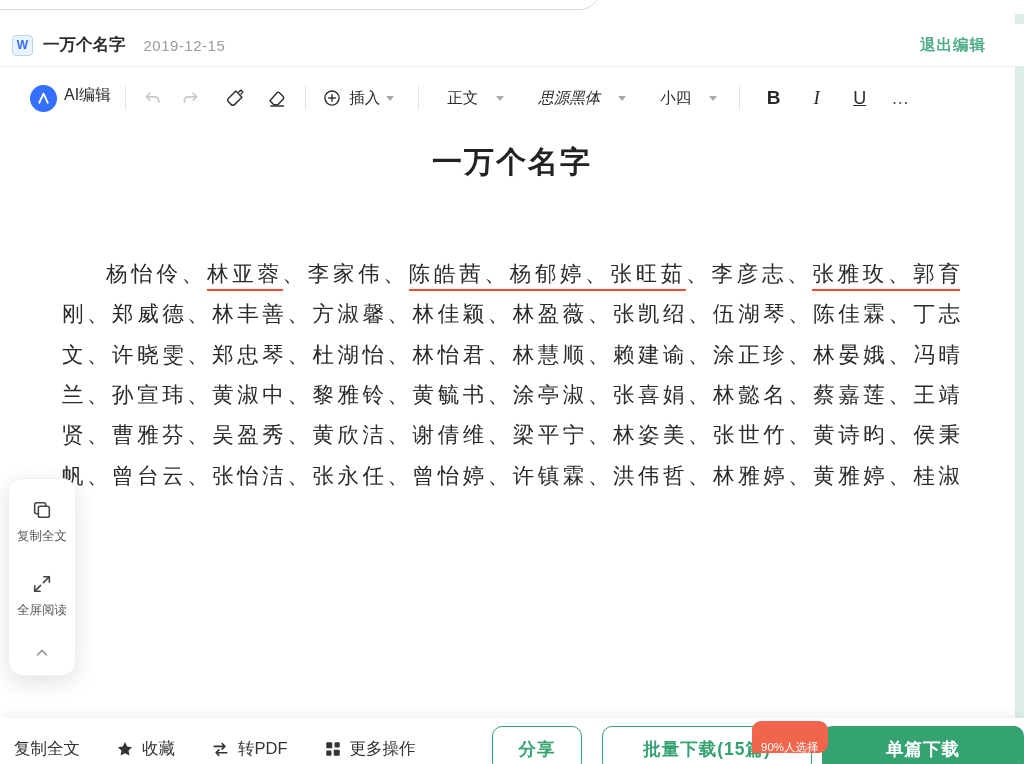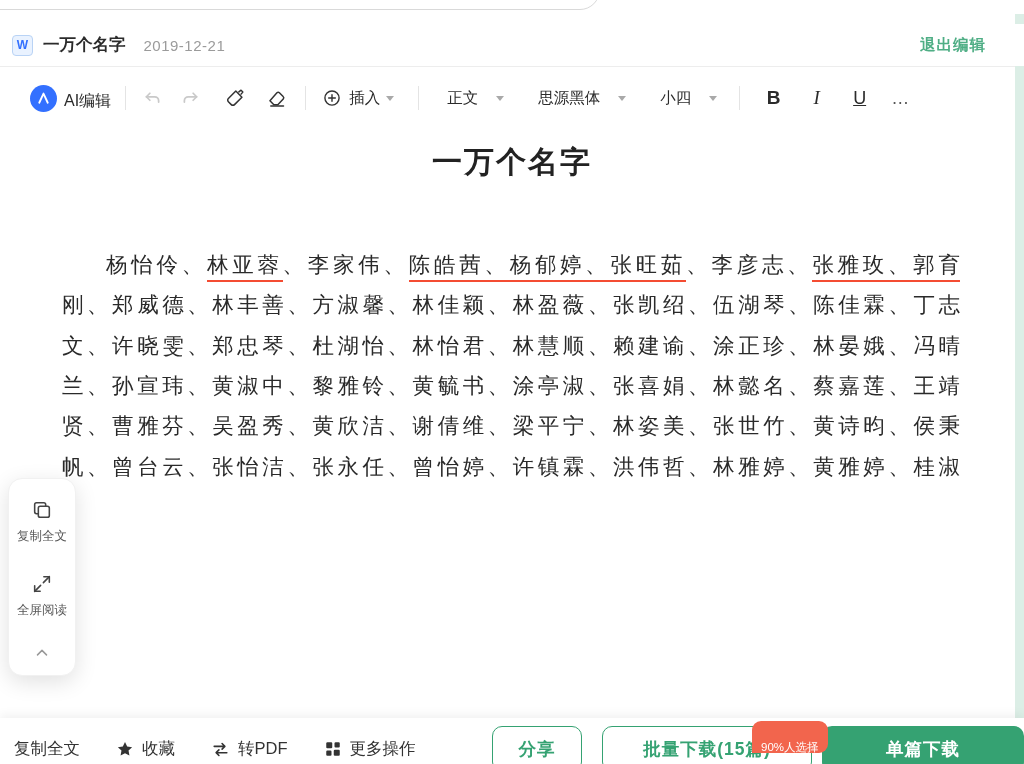--- a/index.html
+++ b/index.html
@@ -19,36 +19,36 @@
   .doc-badge { width:21px; height:21px; border:1px solid #b9d3f5; background:#e9f2ff; border-radius:4px;
     color:#3370ff; font-size:12px; font-weight:700; display:flex; align-items:center; justify-content:center; margin-right:10px; }
   .header-title { font-size:16.5px; font-weight:600; color:#2b2b2b; margin-right:18px; }
   .header-date { font-size:15px; color:#9b9b9b; letter-spacing:.5px; }
   .exit-edit { margin-left:auto; font-size:15.5px; color:#4fae85; font-weight:600; cursor:pointer; letter-spacing:1px; }
   .header-divider { position:absolute; left:0; top:66px; width:1024px; height:1px; background:#ededed; }
 
   
   .toolbar { position:absolute; left:30px; top:74px; height:48px; display:flex; align-items:center; z-index:5; }
   .tb-divider { width:1px; height:24px; background:#e4e4e4; }
-  .ai-group { display:flex; align-items:flex-end; margin-right:14px; cursor:pointer; }
+  .ai-group { display:flex; align-items:flex-start; margin-right:14px; cursor:pointer; }
   .ai-logo { width:27px; height:27px; border-radius:50%; background:#3370ff; display:flex; align-items:center; justify-content:center; margin-right:7px; }
   .ai-label { font-size:16px; color:#2b2b2b; }
   .tb-btn { width:27px; height:27px; display:flex; align-items:center; justify-content:center; cursor:pointer; }
   .caret { width:0; height:0; border-left:4.5px solid transparent; border-right:4.5px solid transparent; border-top:5.5px solid #a9a9a9; display:inline-block; }
   .tb-group { display:flex; align-items:center; cursor:pointer;text-align:center; }
   .tb-text { font-size:15.5px; color:#2b2b2b; }
   .fmt-b { font-size:19px; font-weight:700; color:#2b2b2b; }
   .fmt-i { font-size:19px; font-style:italic; font-family:"Liberation Serif","DejaVu Serif",serif; color:#2b2b2b; }
   .fmt-u { font-size:18px; text-decoration:underline; color:#2b2b2b; }
   .fmt-more { font-size:18px; color:#555; letter-spacing:1px; }
 
   
   .doc-title { position:absolute; left:0; top:142px; width:1024px; text-align:center;
     font-size:30px; font-weight:700; color:#222; letter-spacing:2px; z-index:1; }
-  .doc-paragraph { position:absolute; left:62px; top:245px; width:898px; z-index:1;
+  .doc-paragraph { position:absolute; left:62px; top:254px; width:898px; z-index:1;
     font-size:21.5px; color:#2a2a2a; }
   .doc-line { height:40.35px; line-height:40.35px; white-space:nowrap;
     text-align:justify; text-align-last:justify; overflow:visible; }
   .doc-line.first { padding-left:44px; }
   .miswrite { border-bottom:2.5px solid #f44c32; padding-bottom:3px; }
 
   
   .float-panel { position:absolute; left:8px; top:478px; width:68px; background:#fff; z-index:6;
     border:1px solid #f1f1f1; border-radius:14px; box-shadow:0 6px 22px rgba(0,0,0,.12);
     display:flex; flex-direction:column; align-items:center; padding:20px 4px 12px; }
@@ -75,21 +75,21 @@
 <body>
 
 <div id="app">
 
   <div class="popup-remnant"></div>
   <div class="right-strip"></div>
 
   <div class="header">
     <div class="doc-badge">W</div>
     <div class="header-title">一万个名字</div>
-    <div class="header-date">2019-12-21</div>
+    <div class="header-date">2019-12-15</div>
     <div class="exit-edit">退出编辑</div>
   </div>
   <div class="header-divider"></div>
 
   <div class="toolbar">
     <div class="ai-group">
       <div class="ai-logo">
         <svg width="17" height="17" viewBox="0 0 24 24">
             <path d="M6 18 L12 5 L18 18" fill="none" stroke="#fff" stroke-width="2.6" stroke-linecap="round" stroke-linejoin="round"></path>
           </svg>
@@ -132,21 +132,21 @@
       <span class="tb-text" style="margin:0 6px 0 7px;">插入</span>
       <span class="caret"></span>
     </div>
     <div class="tb-divider" style="margin-right:28px;"></div>
 
     <div class="tb-group" style="margin-right:34px;">
       <span class="tb-text" style="margin-right:18px;">正文</span>
       <span class="caret"></span>
     </div>
     <div class="tb-group" style="margin-right:34px;">
-      <span class="tb-text" style="margin-right:18px;">思源黑体</span>
+      <span class="tb-text" style="margin-right:18px;font-style:italic;">思源黑体</span>
       <span class="caret"></span>
     </div>
     <div class="tb-group" style="margin-right:22px;">
       <span class="tb-text" style="margin-right:18px;">小四</span>
       <span class="caret"></span>
     </div>
     <div class="tb-divider" style="margin-right:20px;"></div>
 
     <div class="tb-btn fmt-b" style="margin-right:16px;">B</div>
     <div class="tb-btn fmt-i" style="margin-right:16px;">I</div>

